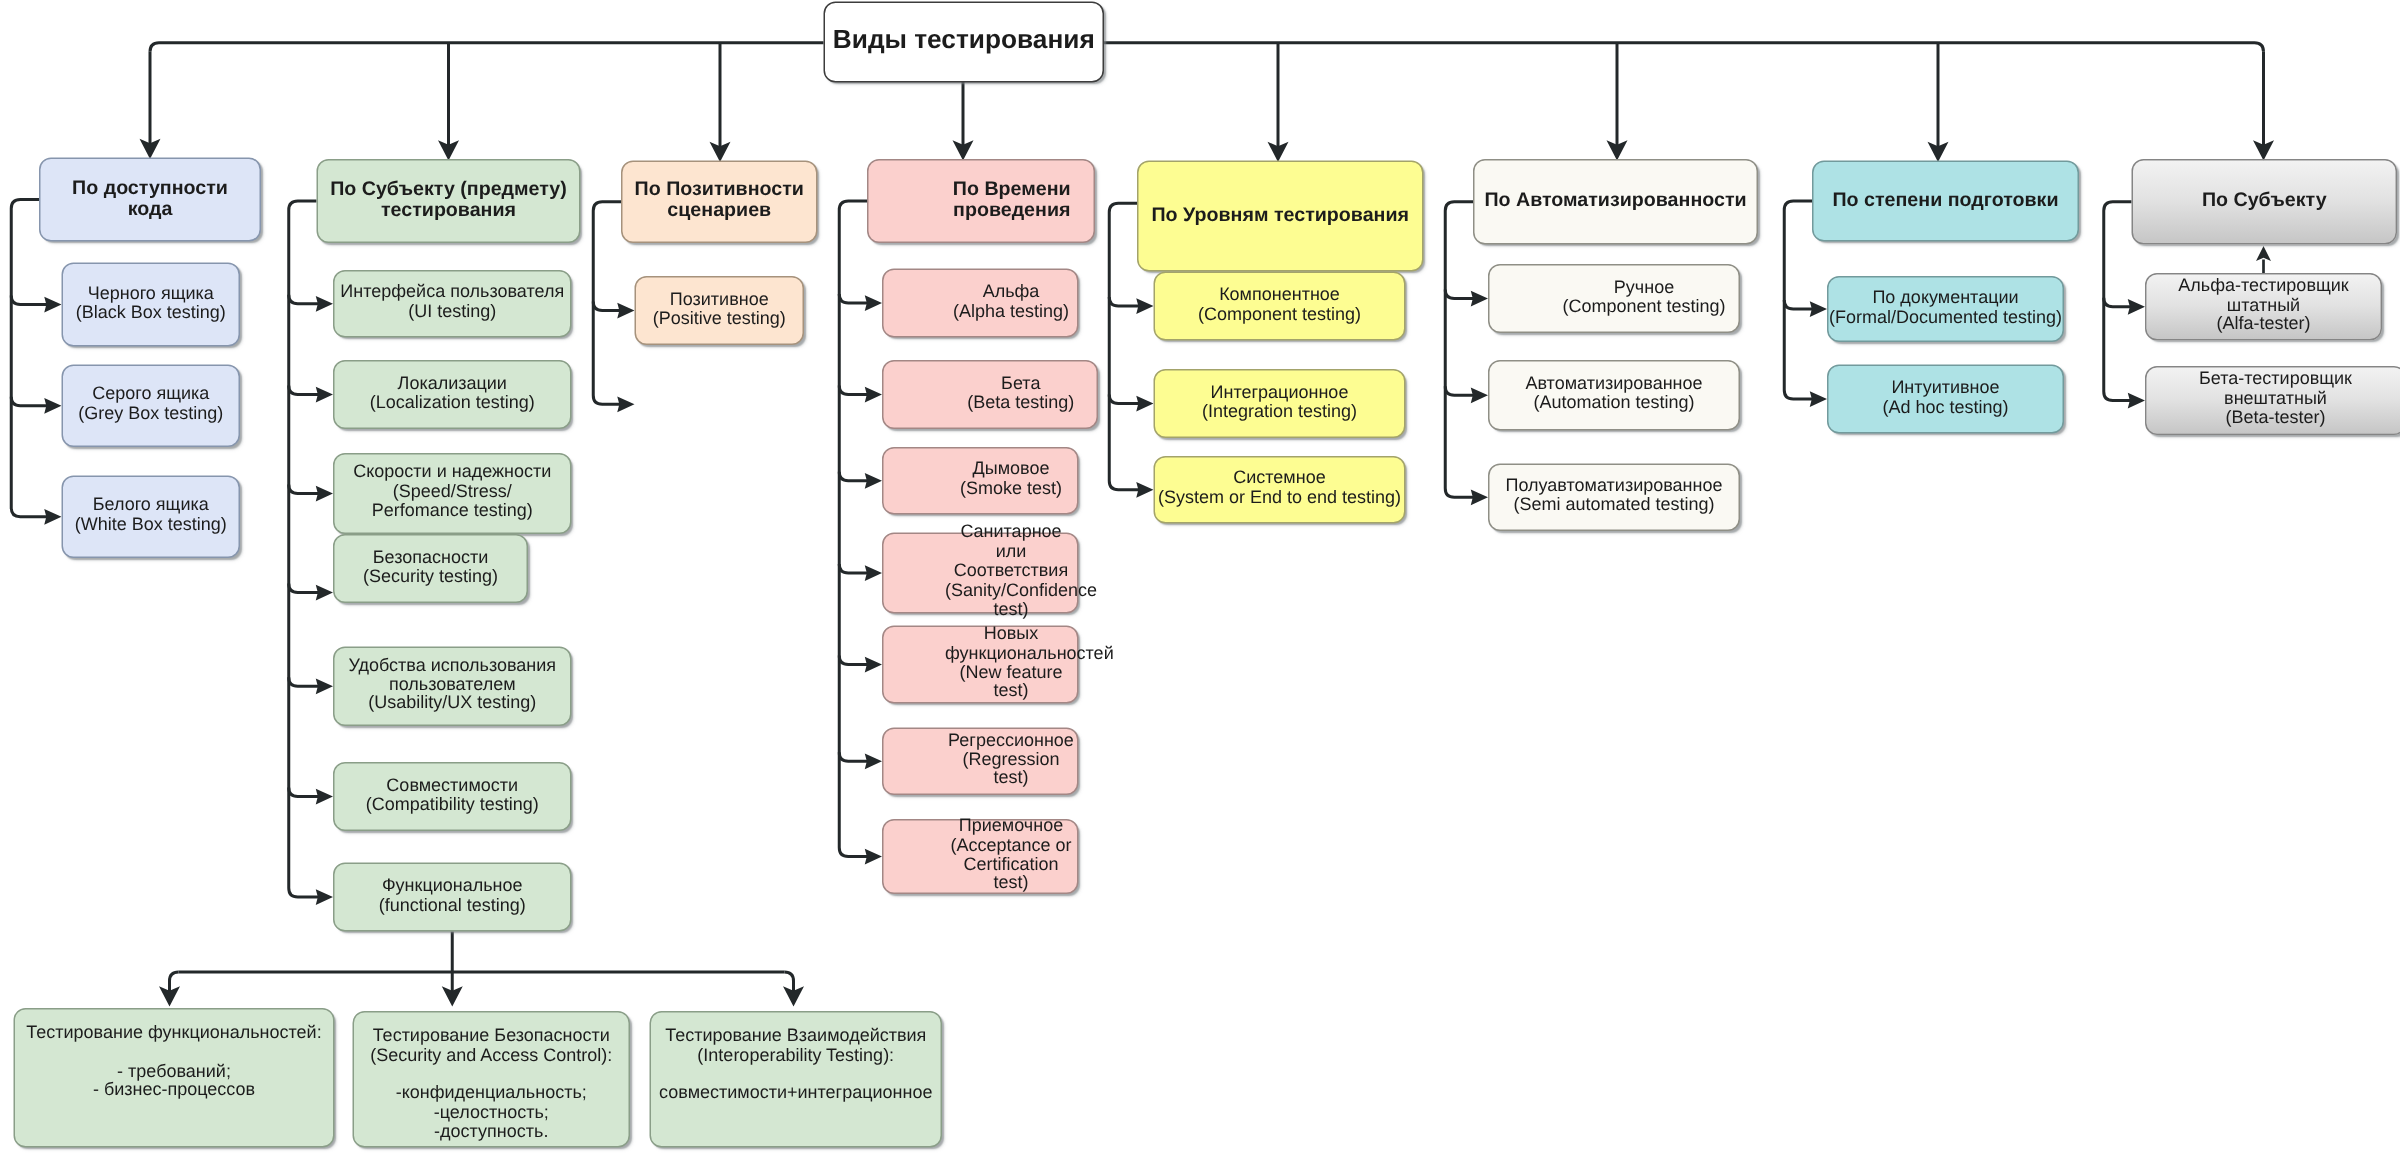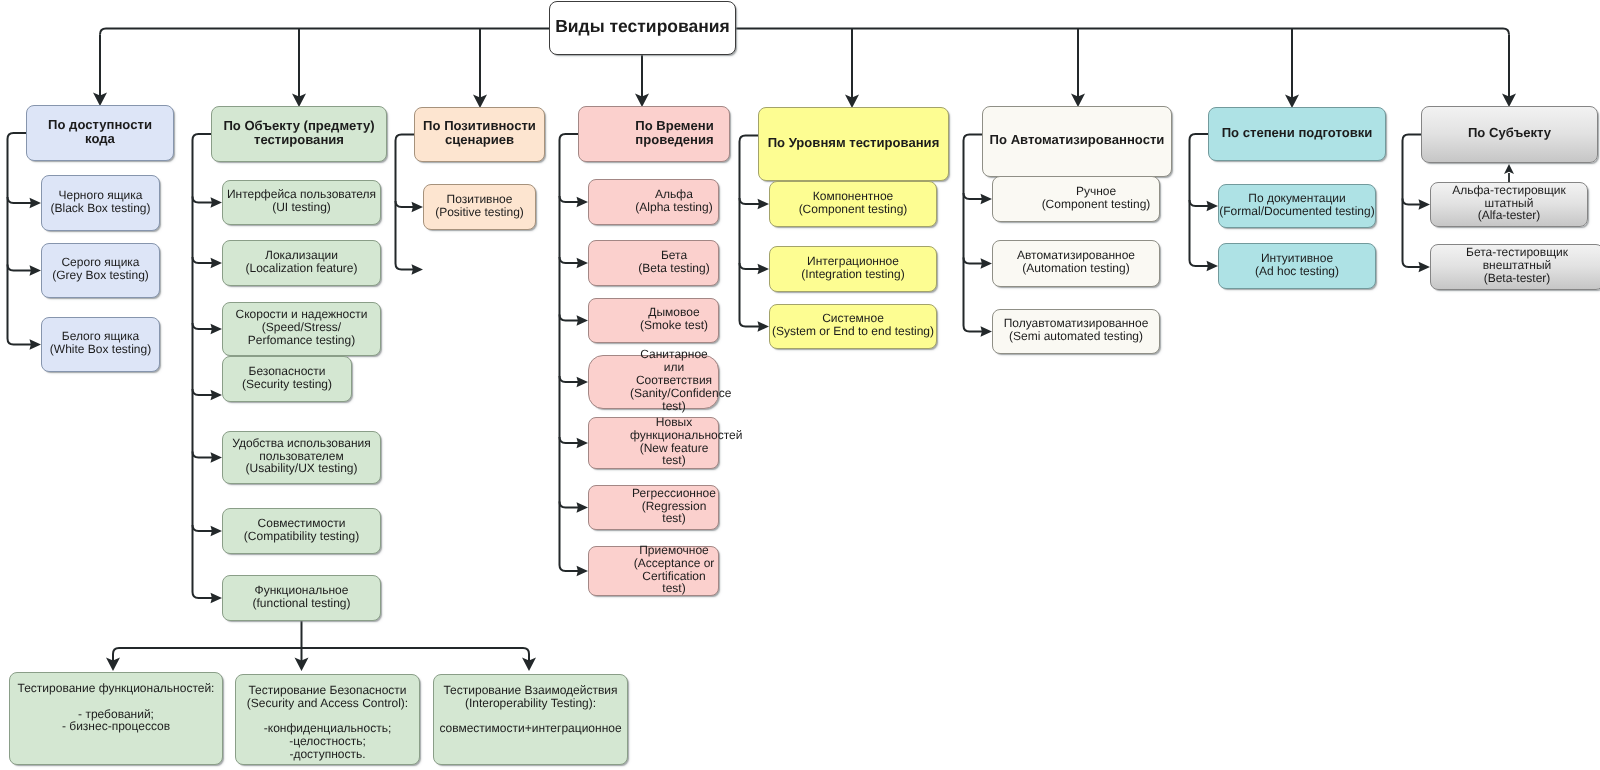--- a/index.html
+++ b/index.html
@@ -124,69 +124,69 @@
   </svg>
   <div class="node root st-white" style="left:549px;top:1px;width:187px;height:54px;"><span>Виды тестирования</span></div>
   <div class="node hdr st-blue" style="left:26px;top:105px;width:148px;height:56px;"><span>По доступности
 кода</span></div>
   <div class="node leaf st-blue" style="left:41px;top:175px;width:119px;height:56px;"><span>Черного ящика
 (Black Box testing)</span></div>
   <div class="node leaf st-blue" style="left:41px;top:243px;width:119px;height:55px;"><span>Серого ящика
 (Grey Box testing)</span></div>
   <div class="node leaf st-blue" style="left:41px;top:317px;width:119px;height:55px;"><span>Белого ящика
 (White Box testing)</span></div>
-  <div class="node hdr st-green" style="left:211px;top:106px;width:176px;height:56px;"><span>По Объекту (предмету)
+  <div class="node hdr st-green" style="left:211px;top:106px;width:176px;height:56px;"><span>По Субъекту (предмету)
 тестирования</span></div>
   <div class="node leaf st-green" style="left:222px;top:180px;width:159px;height:45px;"><span>Интерфейса пользователя
 (UI testing)</span></div>
   <div class="node leaf st-green" style="left:222px;top:240px;width:159px;height:46px;"><span>Локализации
-(Localization feature)</span></div>
+(Localization testing)</span></div>
   <div class="node leaf st-green" style="left:222px;top:302px;width:159px;height:54px;"><span>Скорости и надежности
 (Speed/Stress/
 Perfomance testing)</span></div>
   <div class="node leaf st-green" style="left:222px;top:356px;width:130px;height:46px;"><span>Безопасности
 (Security testing)</span></div>
   <div class="node leaf st-green" style="left:222px;top:431px;width:159px;height:53px;"><span>Удобства использования
 пользователем
 (Usability/UX testing)</span></div>
   <div class="node leaf st-green" style="left:222px;top:508px;width:159px;height:46px;"><span>Совместимости
 (Compatibility testing)</span></div>
   <div class="node leaf st-green" style="left:222px;top:575px;width:159px;height:46px;"><span>Функциональное
 (functional testing)</span></div>
   <div class="node hdr st-peach" style="left:414px;top:107px;width:131px;height:55px;"><span>По Позитивности
 сценариев</span></div>
   <div class="node leaf st-peach" style="left:423px;top:184px;width:113px;height:46px;"><span>Позитивное
 (Positive testing)</span></div>
   <div class="node hdr st-pink" style="left:578px;top:106px;width:152px;height:56px;"><span>По Времени
 проведения</span></div>
   <div class="node leaf st-pink" style="left:588px;top:179px;width:131px;height:46px;"><span>Альфа
 (Alpha testing)</span></div>
-  <div class="node leaf st-pink" style="left:588px;top:240px;width:131px;height:46px;"><span>Бета
+  <div class="node leaf st-pink" style="left:588px;top:240px;width:144px;height:46px;"><span>Бета
 (Beta testing)</span></div>
   <div class="node leaf st-pink" style="left:588px;top:298px;width:131px;height:45px;"><span>Дымовое
 (Smoke test)</span></div>
-  <div class="node leaf st-pink" style="left:588px;top:355px;width:131px;height:54px;border-radius:15px;"><span>Санитарное
+  <div class="node leaf st-pink" style="left:588px;top:355px;width:131px;height:54px;"><span>Санитарное
 или Соответствия
 (Sanity/Confidence test)</span></div>
   <div class="node leaf st-pink" style="left:588px;top:417px;width:131px;height:52px;"><span>Новых
 функциональностей
 (New feature test)</span></div>
   <div class="node leaf st-pink" style="left:588px;top:485px;width:131px;height:45px;"><span>Регрессионное
 (Regression test)</span></div>
   <div class="node leaf st-pink" style="left:588px;top:546px;width:131px;height:50px;"><span>Приемочное
 (Acceptance or
 Certification test)</span></div>
   <div class="node hdr st-yellow" style="left:758px;top:107px;width:191px;height:74px;"><span>По Уровням тестирования</span></div>
   <div class="node leaf st-yellow" style="left:769px;top:181px;width:168px;height:46px;"><span>Компонентное
 (Component testing)</span></div>
   <div class="node leaf st-yellow" style="left:769px;top:246px;width:168px;height:46px;"><span>Интеграционное
 (Integration testing)</span></div>
   <div class="node leaf st-yellow" style="left:769px;top:304px;width:168px;height:45px;"><span>Системное
 (System or End to end testing)</span></div>
-  <div class="node hdr st-cream" style="left:982px;top:106px;width:190px;height:71px;"><span>По Автоматизированности</span></div>
+  <div class="node hdr st-cream" style="left:982px;top:106px;width:190px;height:57px;"><span>По Автоматизированности</span></div>
   <div class="node leaf st-cream" style="left:992px;top:176px;width:168px;height:46px;padding-left:40px;"><span>Ручное
 (Component testing)</span></div>
   <div class="node leaf st-cream" style="left:992px;top:240px;width:168px;height:47px;"><span>Автоматизированное
 (Automation testing)</span></div>
   <div class="node leaf st-cream" style="left:992px;top:309px;width:168px;height:45px;"><span>Полуавтоматизированное
 (Semi automated testing)</span></div>
   <div class="node hdr st-cyan" style="left:1208px;top:107px;width:178px;height:54px;"><span>По степени подготовки</span></div>
   <div class="node leaf st-cyan" style="left:1218px;top:184px;width:158px;height:44px;"><span>По документации
 (Formal/Documented testing)</span></div>
   <div class="node leaf st-cyan" style="left:1218px;top:243px;width:158px;height:46px;"><span>Интуитивное

